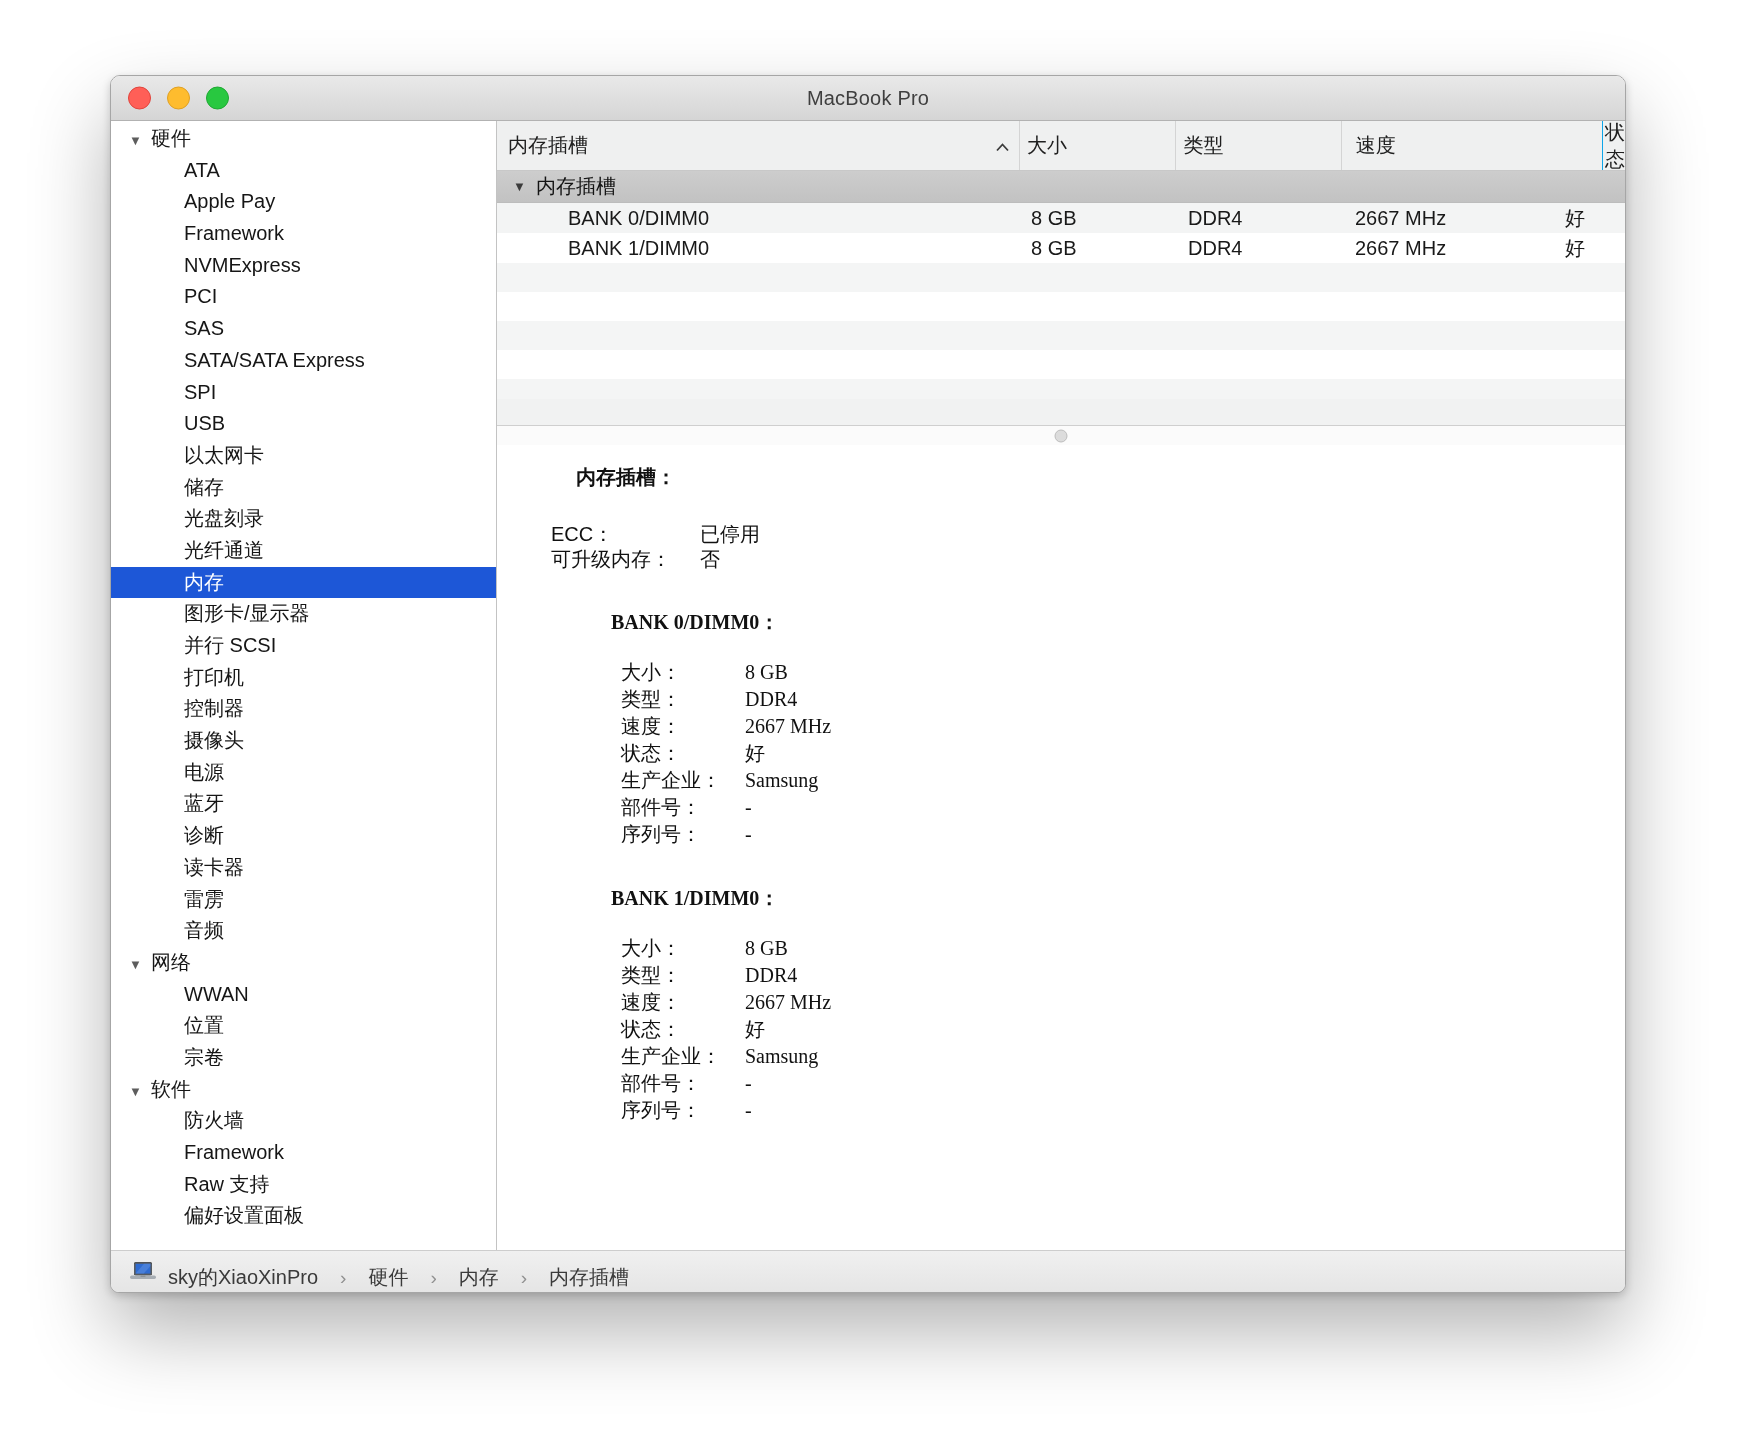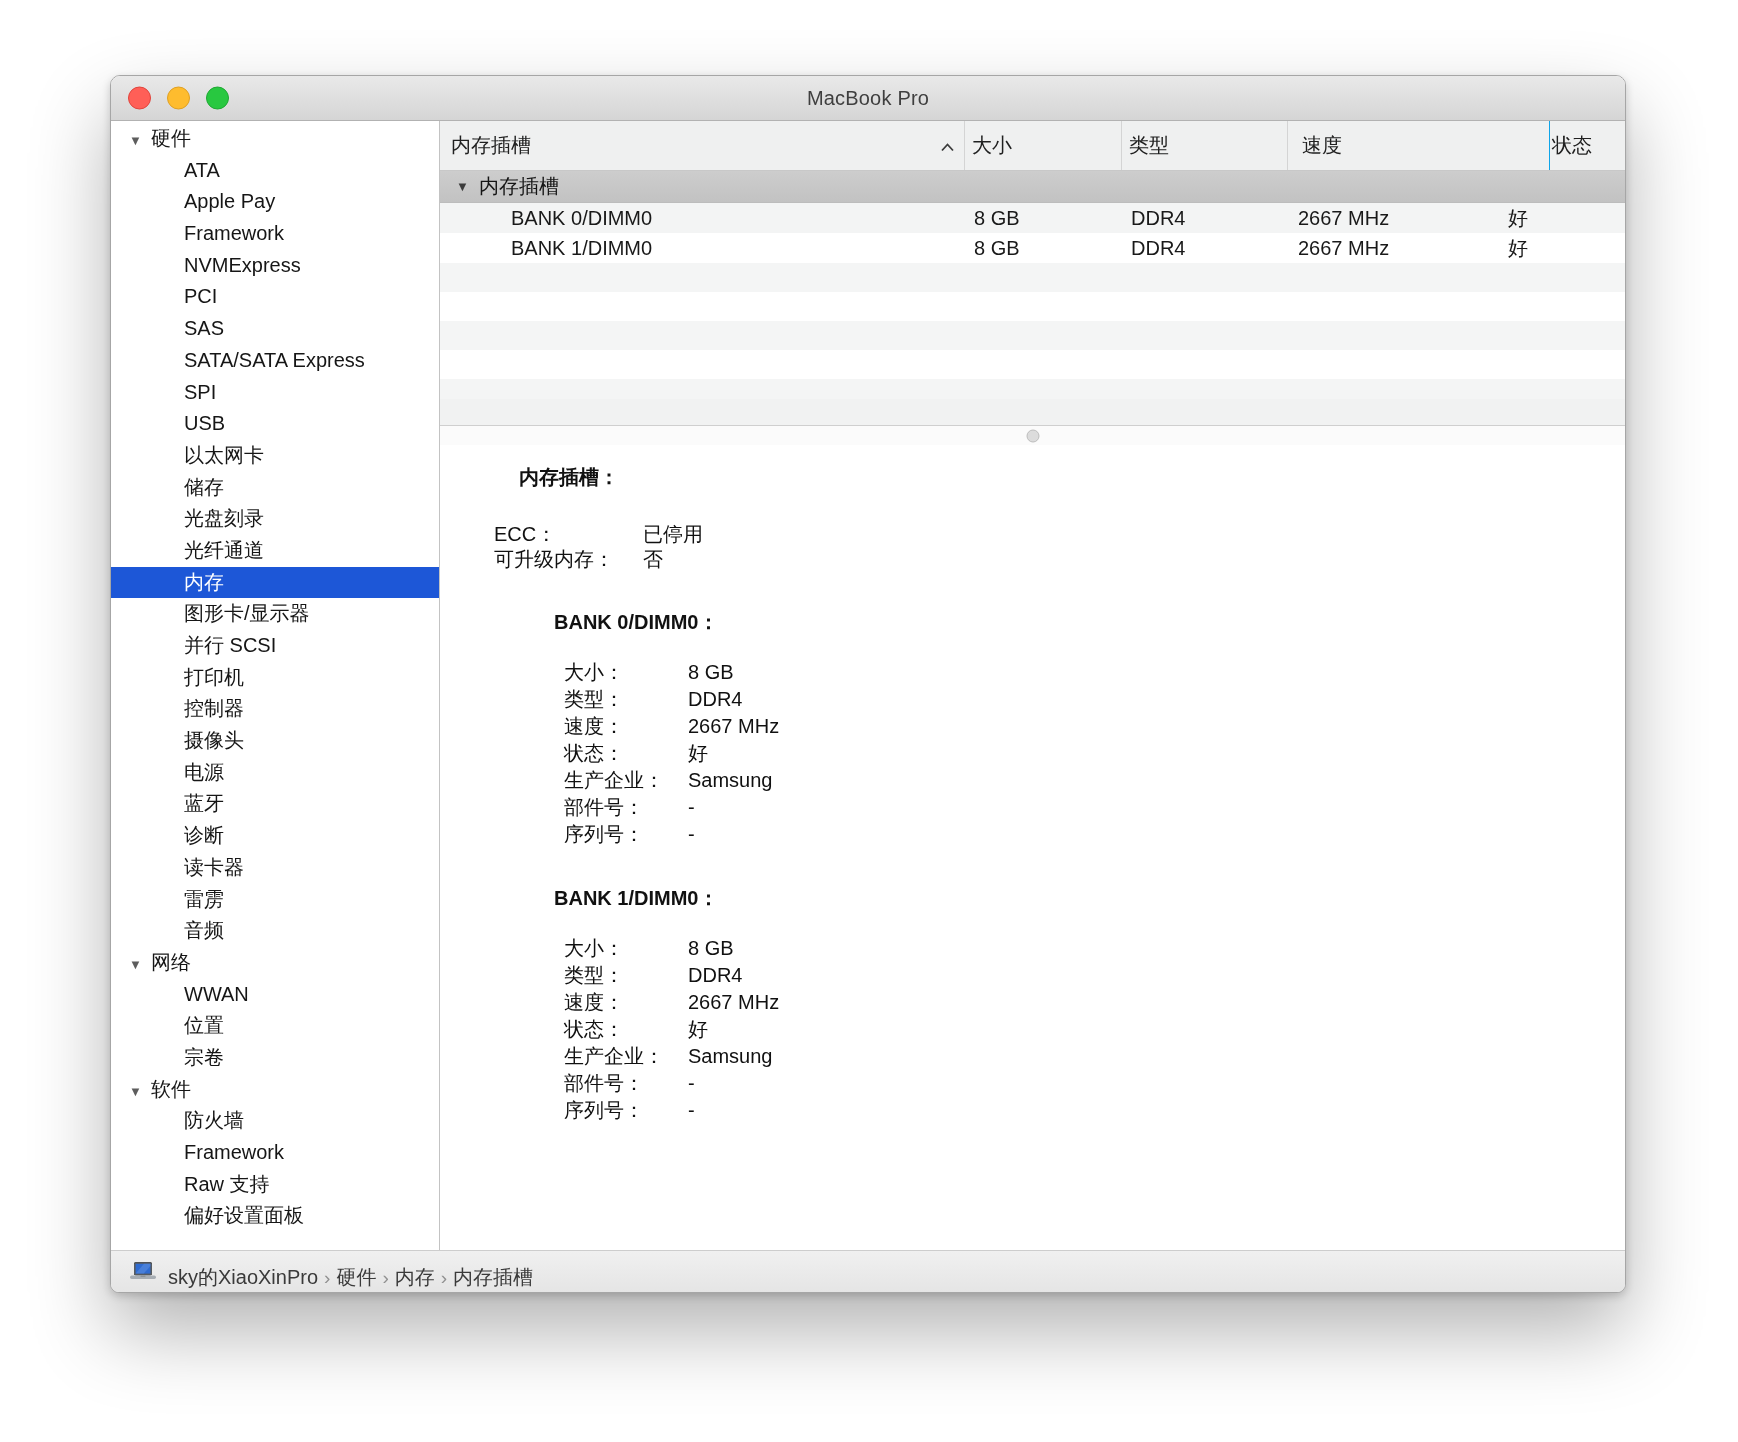--- a/index.html
+++ b/index.html
@@ -22,21 +22,21 @@
   }
   .title{font-size:20px;color:#3f3f3f;letter-spacing:.2px;}
   .lights{position:absolute;left:17px;top:50%;transform:translateY(-50%);display:flex;gap:16px;}
   .light{width:23px;height:23px;border-radius:50%;box-sizing:border-box;}
   .light.red{background:#ff5f57;border:1px solid #e0443c;}
   .light.yellow{background:#febc2e;border:1px solid #dfa023;}
   .light.green{background:#28c840;border:1px solid #1ea832;}
   
   .main{flex:1;display:flex;min-height:0;}
   .sidebar{
-    width:329px;flex:0 0 auto;background:#fff;border-right:1px solid #c3c3c3;
+    width:386px;flex:0 0 auto;background:#fff;border-right:1px solid #c3c3c3;
     overflow:hidden;padding-top:2px;box-sizing:border-box;
   }
   .si{height:31.7px;line-height:31.7px;font-size:20px;color:#161616;white-space:nowrap;}
   .si.grp{padding-left:18px;}
   .tri{display:inline-block;width:22px;font-size:13px;color:#5d5d5d;}
   .si.sub{padding-left:73px;}
   .si.selected{background:#1d57d7;color:#ffffff;}
   
   .content{flex:1;display:flex;flex-direction:column;min-width:0;}
   .tablehead{
@@ -72,32 +72,32 @@
   .dot{
     position:absolute;left:50%;top:50%;transform:translate(-50%,-50%);
     width:13px;height:13px;border-radius:50%;background:#dcdcdc;border:1px solid #bdbdbd;box-sizing:border-box;
   }
   
   .details{flex:1;background:#fff;overflow:hidden;padding:19px 10px 0 31px;font-size:20px;color:#111;}
   .d-title{font-weight:bold;margin-left:48px;}
   .d-global{margin-top:31px;margin-left:23px;}
   .d-row{line-height:25px;white-space:nowrap;}
   .d-label{display:inline-block;width:149px;}
-  .bank{margin-top:37px;}
+  .bank{margin-top:37px;font-family:Liberation Serif, serif;}
   .bank-title{font-weight:bold;margin-left:83px;}
   .bank-rows{margin-top:23px;margin-left:93px;}
   .bank-rows .d-row{line-height:27px;}
   .bank-rows .d-label{width:124px;}
   
   .statusbar{
     height:41px;flex:0 0 auto;background:linear-gradient(#f0f0f0,#e5e5e5);
     border-top:1px solid #cdcdcd;display:flex;align-items:center;
     padding-left:17px;font-size:20px;color:#3a3a3a;
   }
-  .crumb{display:flex;align-items:center;gap:6px;margin-left:10px;margin-top:12px;}
+  .crumb{display:flex;align-items:center;gap:22px;margin-left:10px;margin-top:12px;}
   .crumb-sep{color:#909090;font-size:19px;}
 </style>
 </head>
 <body>
 
 <div class="window">
 
   <div class="titlebar">
     <div class="lights">
       <div class="light red"></div>

